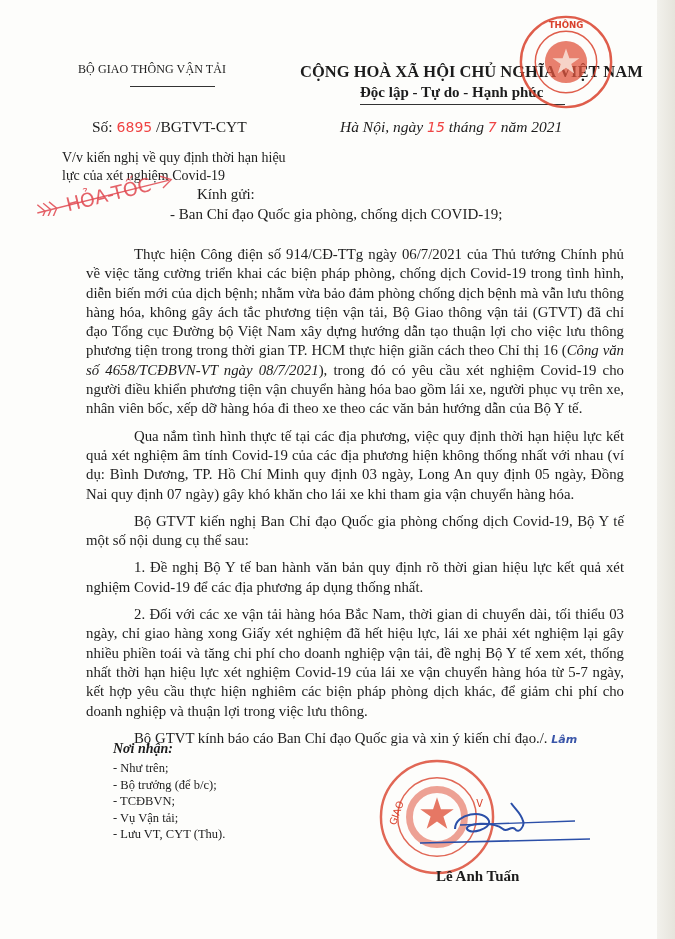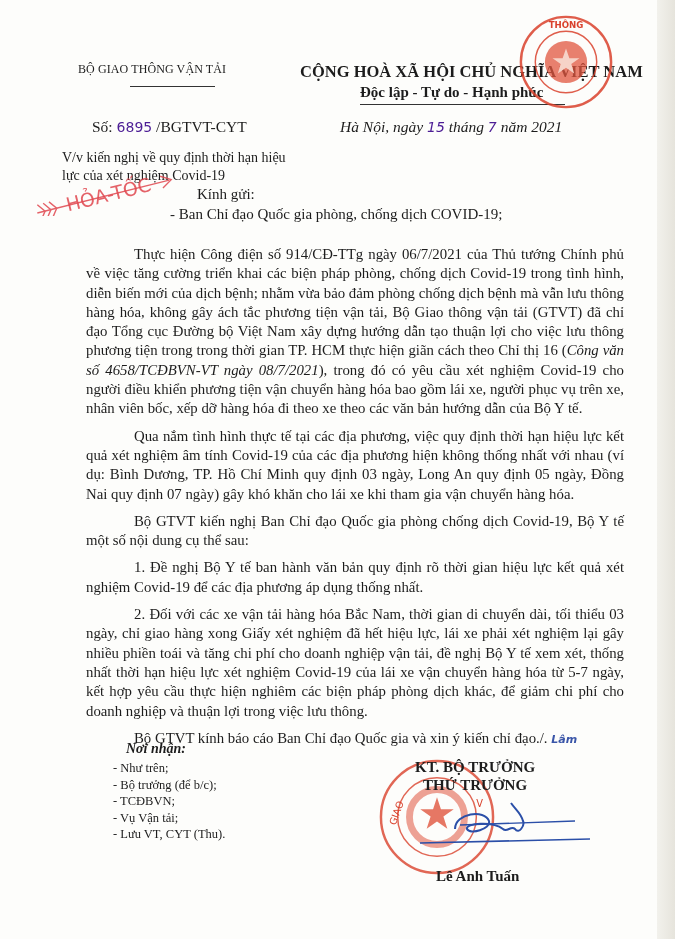--- a/index.html
+++ b/index.html
@@ -8,30 +8,30 @@
   .page { position:absolute; left:0; top:0; width:675px; height:939px; }
   .edge-right { position:absolute; right:0; top:0; width:18px; height:939px;
       background:linear-gradient(to right,#f2f1ec,#e6e4dc); }
   .abs { position:absolute; white-space:nowrap; }
   .ministry { left:78px; top:62px; font-size:12px; letter-spacing:0.1px; }
   .ministry-line { left:130px; top:86px; width:85px; height:1px; background:#333; }
   .nation { left:300px; top:62px; font-size:16.5px; font-weight:bold; }
   .motto { left:360px; top:84px; font-size:15px; font-weight:bold; }
   .motto-line { left:360px; top:104px; width:205px; height:1px; background:#333; }
   .docno { left:92px; top:118px; font-size:15.5px; }
-  .hand { color:#4c1d95; font-family:"DejaVu Sans", sans-serif; font-size:14px; }
+  .hand { color:#ef4444; font-family:"DejaVu Sans", sans-serif; font-size:14px; }
   .subject { left:62px; top:149px; font-size:14px; text-align:left; line-height:18px; width:232px; white-space:normal; }
   .date { left:340px; top:118px; font-size:15.5px; font-style:italic; }
   .kinh { left:155px; top:186px; font-size:15px;margin-left:42px; }
   .recip { left:170px; top:205px; font-size:15px; line-height:19px; }
   .body { position:absolute; left:86px; top:245px; width:546px; font-size:14.8px; line-height:19.3px; text-align:justify; }
   .body p { margin:0 8px 8px 0; text-indent:48px; }
   .body .ital { font-style:italic; }
   .sig-hand { color:#3a55a8; font-family:"DejaVu Sans", sans-serif; font-style:italic; font-weight:bold; font-size:11px; }
-  .noinhan { left:113px; top:741px; font-size:14px; font-weight:bold; font-style:italic;margin-left:13px; }
+  .noinhan { left:113px; top:741px; font-size:14px; font-weight:bold; font-style:italic; }
   .noinhan-list { left:113px; top:760px; font-size:12.5px; line-height:16.5px; }
   .kt { left:415px; top:758px; font-size:15px; font-weight:bold; text-align:center; line-height:18px; }
   .signer { left:436px; top:868px; font-size:15px; font-weight:bold; }
   .stamp-top { position:absolute; left:518px; top:14px; width:96px; height:96px; }
   .stamp-bot { position:absolute; left:378px; top:758px; width:118px; height:118px; }
   .hoatoc { position:absolute; left:30px; top:166px; width:150px; height:50px; }
   .signature { position:absolute; left:415px; top:795px; width:180px; height:60px; }
 </style>
 </head>
 <body>
@@ -105,24 +105,20 @@
 
   <svg class="stamp-bot" viewBox="0 0 120 120">
     <circle cx="60" cy="60" r="57" fill="none" stroke="#d9412c" stroke-width="2.5" opacity="0.8"></circle>
     <circle cx="60" cy="60" r="40" fill="none" stroke="#d9412c" stroke-width="1.5" opacity="0.8"></circle>
     <circle cx="60" cy="60" r="28" fill="none" stroke="#e0553f" stroke-width="7" opacity="0.55"></circle>
     <polygon points="60,40 64,52 77,52 66.5,59.5 70.5,72 60,64.5 49.5,72 53.5,59.5 43,52 56,52" fill="#e0553f" opacity="0.8"></polygon>
     <text x="10" y="66" font-size="10" fill="#d9412c" font-family="DejaVu Sans, sans-serif" transform="rotate(-70 16 62)">GIAO</text>
     <text x="100" y="50" font-size="10" fill="#d9412c" font-family="DejaVu Sans, sans-serif">V</text>
   </svg>
 
-  <div class="abs kt">
-    <div>KT. BỘ TRƯỞNG</div>
-    <div>THỨ TRƯỞNG</div>
-  </div>
 
   <svg class="signature" viewBox="0 0 180 60">
     <path d="M5 48 L175 44" stroke="#2b4fa8" stroke-width="1.6" fill="none"></path>
     <path d="M45 30 L160 26" stroke="#2b4fa8" stroke-width="1.4" fill="none"></path>
     <path d="M40 34 C40 18 70 14 74 26 C76 34 55 40 52 34 C50 28 78 26 88 34 C92 38 96 30 100 34 C104 40 110 30 108 26 C106 18 100 14 96 8" stroke="#2b4fa8" stroke-width="2" fill="none"></path>
   </svg>
 
   <div class="abs signer">Lê Anh Tuấn</div>
 </div>
 

